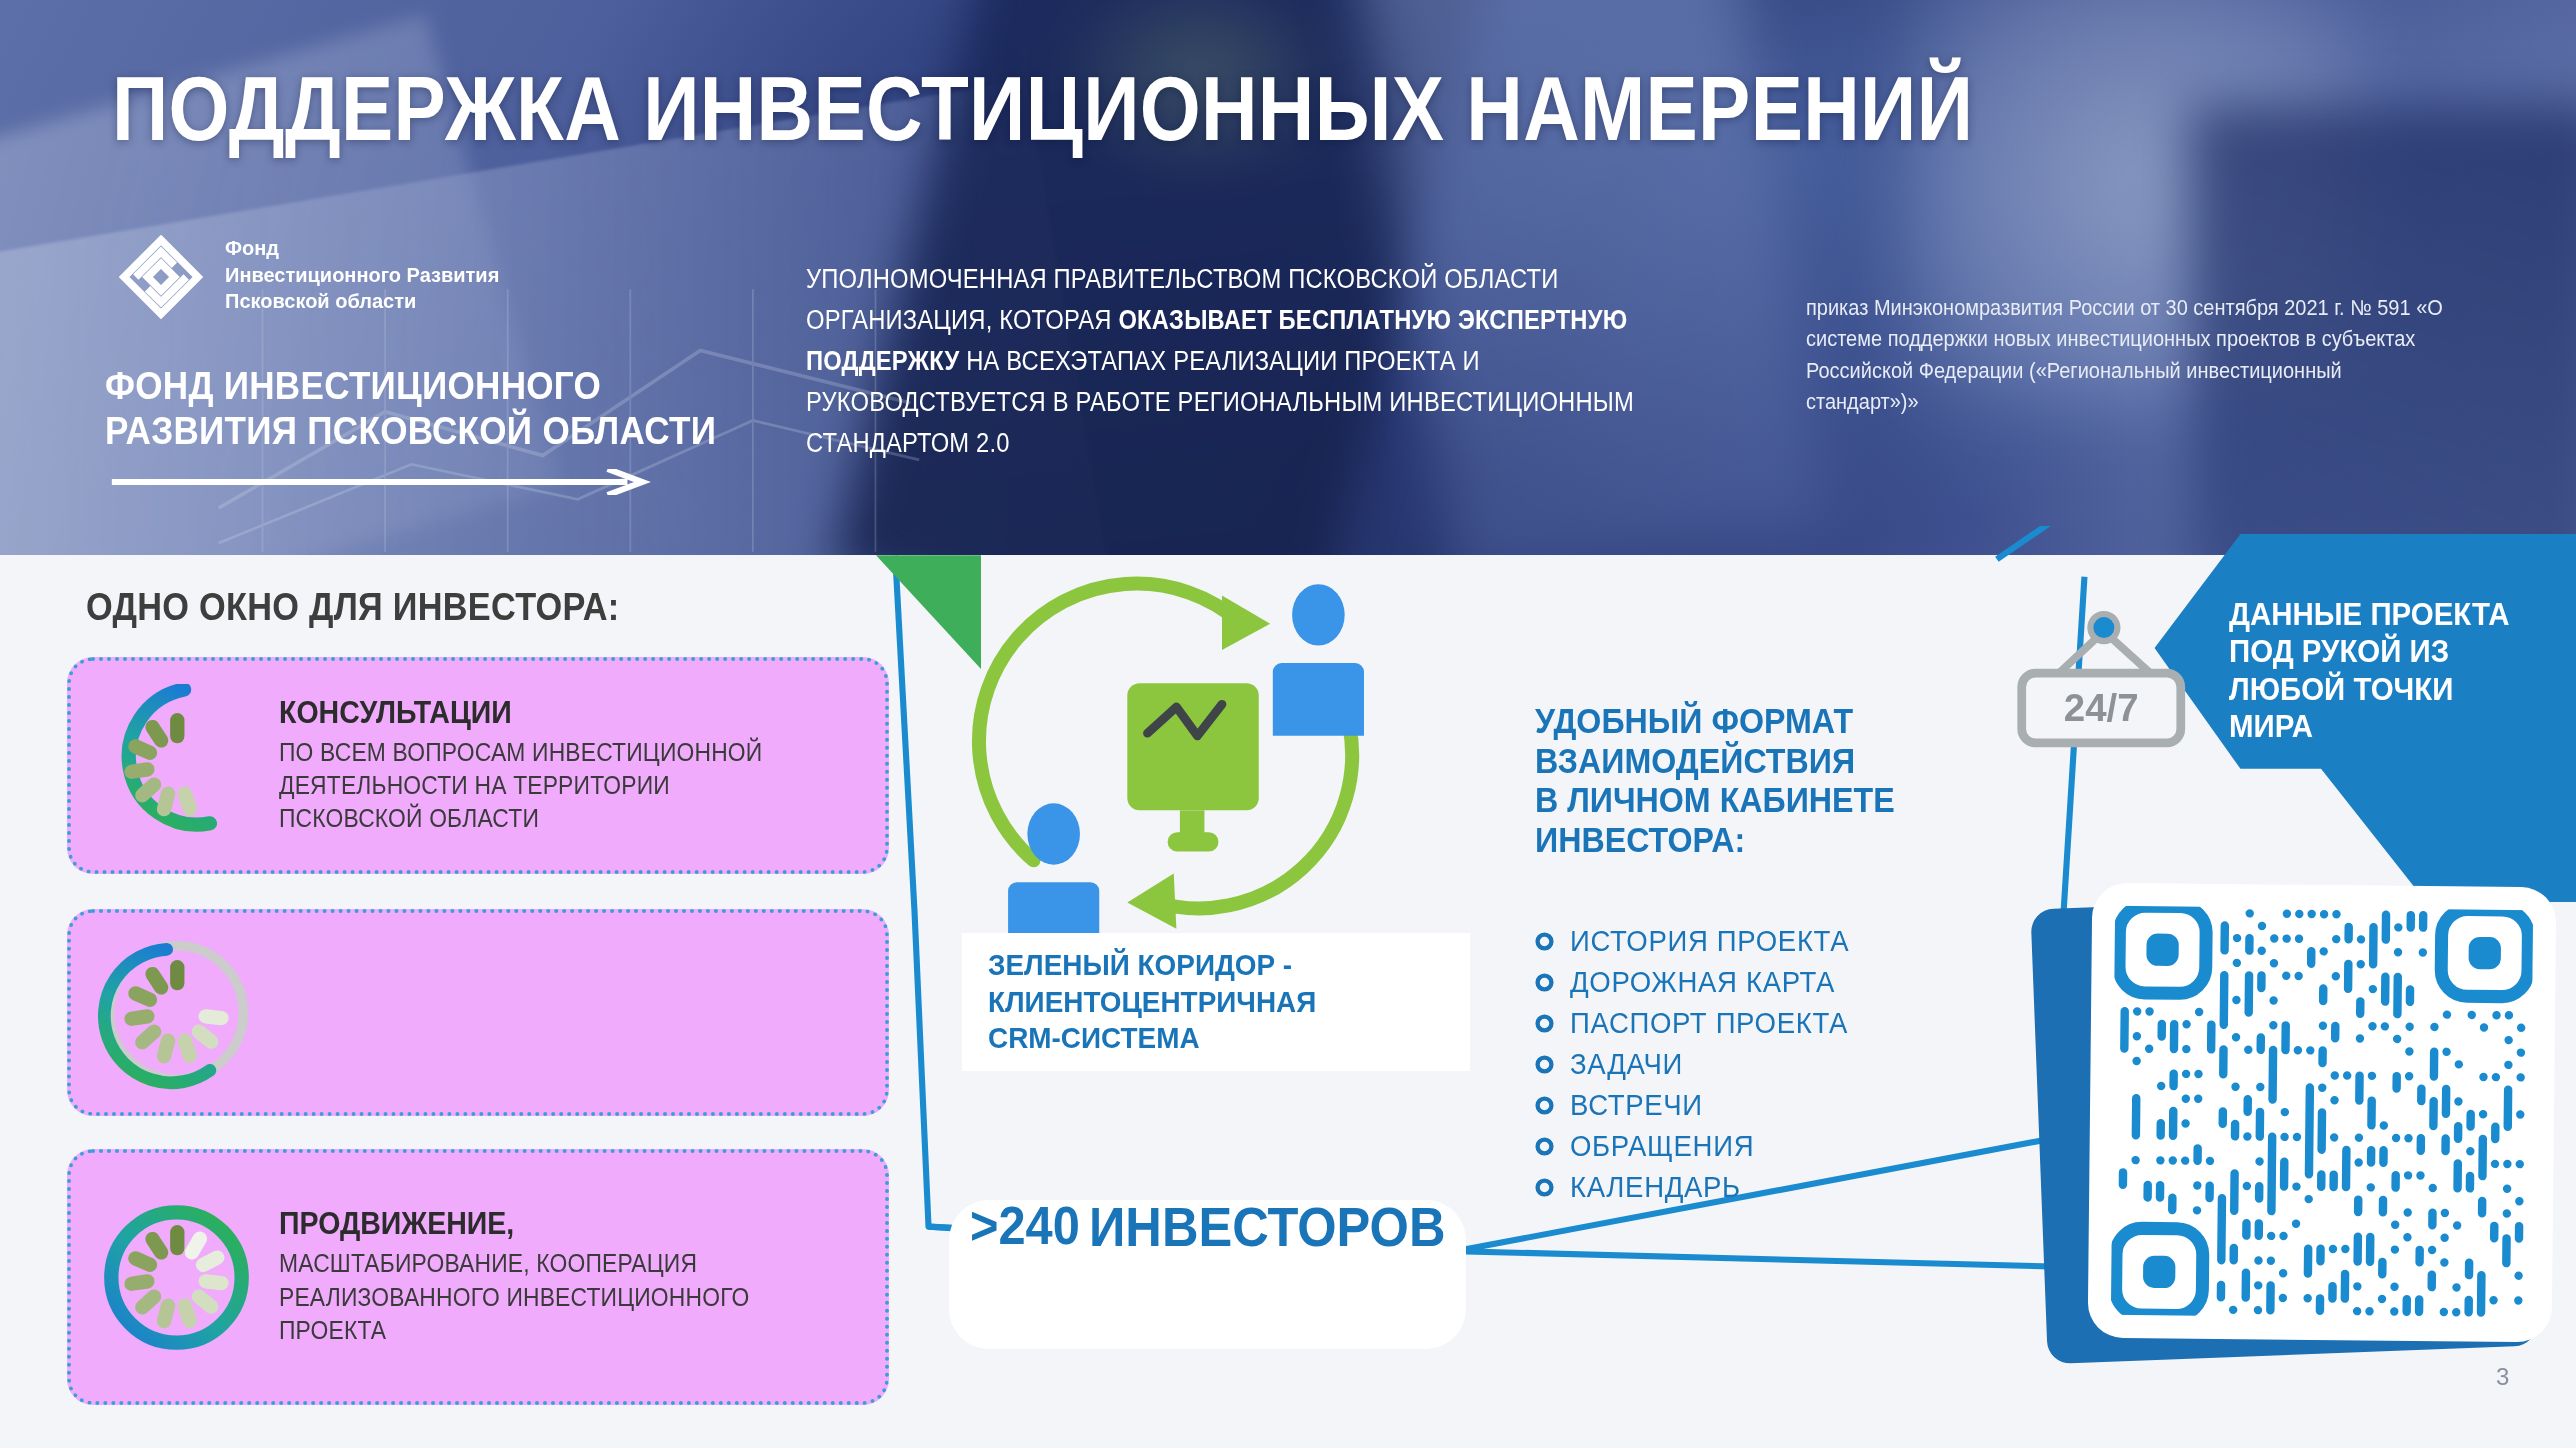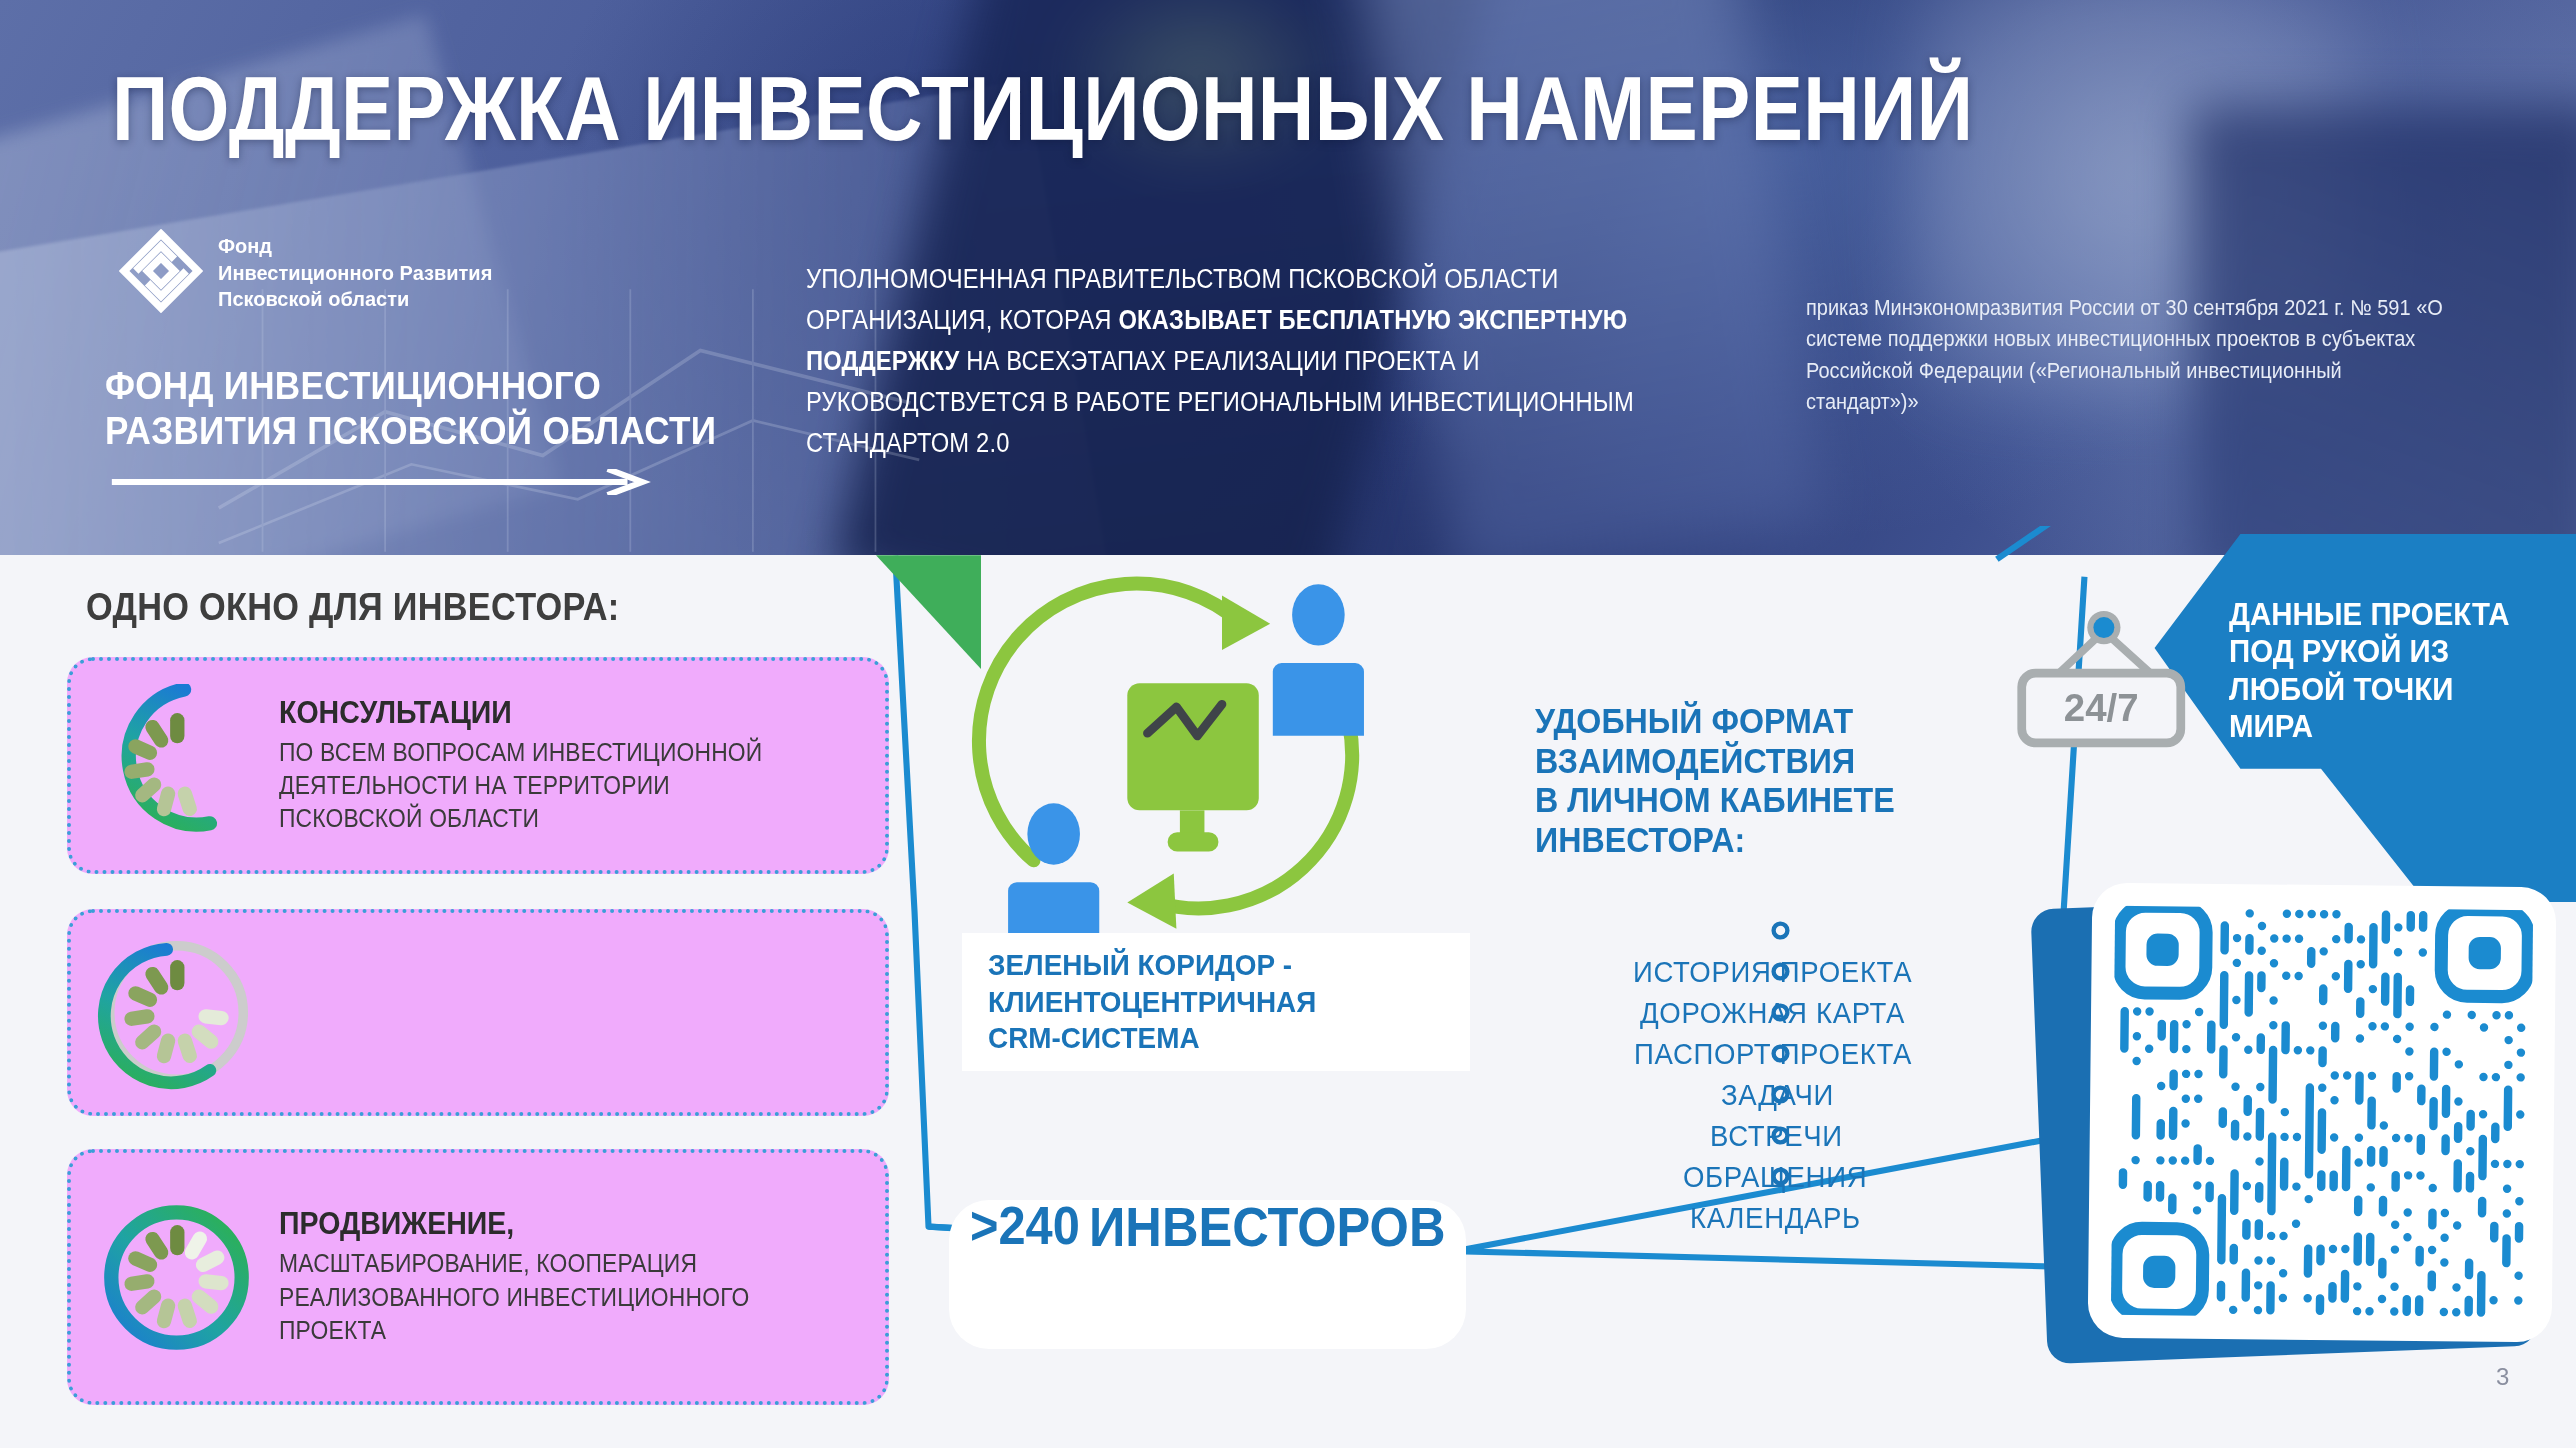--- a/index.html
+++ b/index.html
@@ -68,21 +68,21 @@
   #slide-title {
     position:absolute; left:112px; top:57px;
     font-size:91px; font-weight:700; color:#ffffff;
     letter-spacing:0.4px;
     transform:scaleX(.86); transform-origin:left center;
     white-space:nowrap;
     text-shadow:0 1.8px 8.8px rgba(10,18,50,.35);
   }
 
   
-  #logo-block { position:absolute; left:119px; top:229px; display:flex; align-items:flex-end; gap:15px; }
+  #logo-block { position:absolute; left:119px; top:235px; display:flex; align-items:flex-start; gap:22px; }
   #logo-mark { width:84px; height:84px; flex:0 0 auto; }
   #logo-words { color:#fff; font-size:20px; line-height:1.33; font-weight:600; }
 
   #fund-name {
     position:absolute; left:105px; top:363px;
     color:#ffffff; font-weight:700; font-size:39px; line-height:1.16;
     transform:scaleX(.9); transform-origin:left center;
     letter-spacing:0.3px;
   }
   #fund-arrow { position:absolute; left:109px; top:469px; width:543px; height:26px; }
@@ -163,21 +163,21 @@
   #investors-num { color:#1a74b8; font-weight:700; font-size:53px; line-height:.98; transform:scaleX(.92); transform-origin:left center;}
   #investors-label { color:#1a74b8; font-weight:700; font-size:55px; line-height:1.0; transform:scaleX(.92); transform-origin:left center;}
 
   
   #cabinet-title {
     position:absolute; left:1535px; top:701px; width:455px;
     color:#1a74b8; font-weight:700; font-size:35px; line-height:1.13;
     transform:scaleX(.92); transform-origin:left top;
   }
   #cabinet-list { position:absolute; left:1535px; top:921px; width:490px; }
-  .cab-item { display:flex; align-items:center; gap:16px; height:41px;flex-direction:column; }
+  .cab-item { display:flex; align-items:center; gap:16px; height:41px; }
   .cab-dot { width:19px; height:19px; flex:0 0 auto; }
   .cab-label {
     color:#1a74b8; font-size:29px; letter-spacing:0.7px;
     transform:scaleX(.95); transform-origin:left center;
   }
 
   
   #blue-panel { position:absolute; left:2137px; top:534px; width:439px; height:368px; }
   #blue-panel-text {
     position:absolute; left:2229px; top:596px; width:350px;

